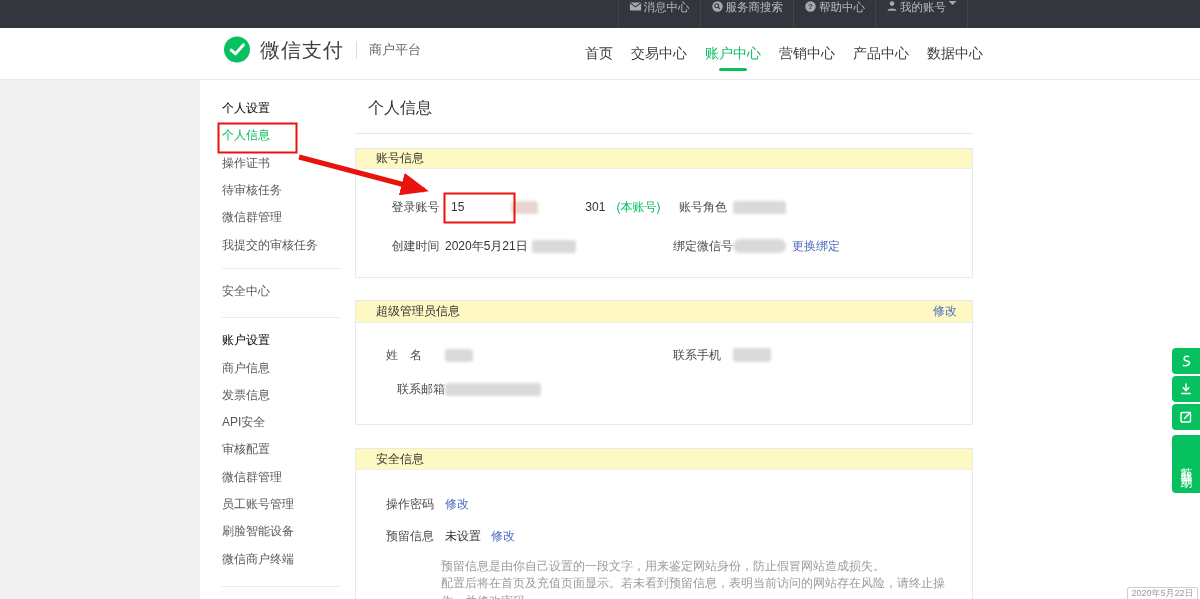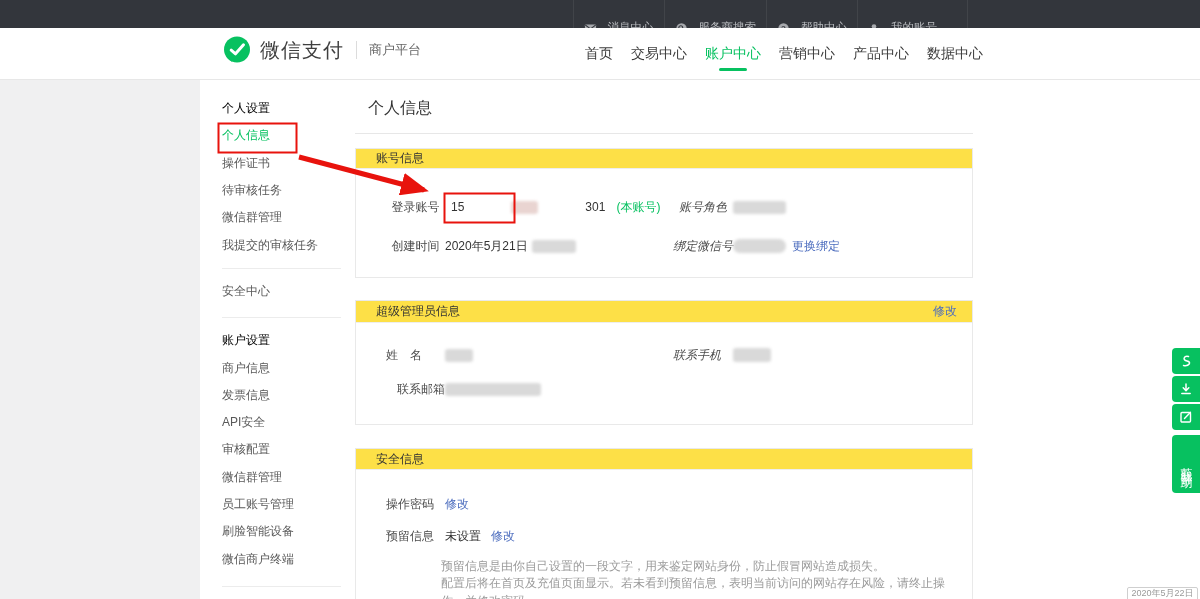--- a/index.html
+++ b/index.html
@@ -3,21 +3,21 @@
 <meta charset="utf-8">
 <style>
   * { margin:0; padding:0; box-sizing:border-box; }
   html,body { width:1200px; height:599px; overflow:hidden; background:#f0f0f1;
               font-family:"Liberation Sans","DejaVu Sans",sans-serif; }
   .stage { position:relative; width:1200px; height:599px; }
 
   
   .topbar { position:absolute; left:0; top:0; width:1200px; height:28px; background:#33363c; }
   .topbar-items { position:absolute; right:232px; top:0; height:28px; display:flex; }
-  .tb-item { display:flex; align-items:flex-end; gap:11px; padding:0 10px; height:35px;
+  .tb-item { display:flex; align-items:flex-start; gap:2px; padding:0 10px; height:35px;
              color:#b9bbbf; font-size:11.5px; border-left:1px solid rgba(255,255,255,.07); cursor:pointer; }
   .tb-item:last-child { border-right:1px solid rgba(255,255,255,.07); }
   .tb-item svg { display:block; }
 
   
   .header { position:absolute; left:0; top:28px; width:1200px; height:52px; background:#fff;
             border-bottom:1px solid #e7e7e7; }
   .brand { position:absolute; left:222px; top:0; height:44px; display:flex; align-items:center; }
   .brand-name { font-size:20px; color:#3f3f3f; margin-left:8px; letter-spacing:1px; }
   .brand-sep { width:1px; height:18px; background:#dcdcdc; margin:0 12px; }
@@ -39,28 +39,28 @@
   .side-item.group-title { color:#000000; cursor:default; }
   .side-item.active { color:#07c160; }
   .side-div { height:1px; background:#ececec; margin:9px 0 9px 22px; width:119px; }
 
   
   .main { position:absolute; left:355px; top:80px; width:618px; }
   .page-title { position:absolute; left:13px; top:18px; font-size:16px; color:#333; }
   .title-rule { position:absolute; left:0; top:53px; width:618px; height:1px; background:#e7e7e7; }
 
   .card { position:absolute; left:0; width:618px; background:#fff; border:1px solid #e9e9e9; }
-  .card-h { height:20px; background:#fde047; border-bottom:1px solid #eee; display:flex;
+  .card-h { height:20px; background:#fef9c3; border-bottom:1px solid #eee; display:flex;
             align-items:center; padding:0 15px 0 20px; font-size:12px; color:#333; }
   .card-h .spacer { flex:1; }
   .row { display:flex; align-items:center; height:30px; }
   .cell { display:flex; align-items:center; }
   .cell.c-left { width:317px; padding-left:30px; }
   .cell .lbl { width:59px; flex-shrink:0; font-size:12px; color:#4c4c4c; }
-  .cell.c-right .lbl { width:60px;font-style:italic; }
+  .cell.c-right .lbl { width:60px; }
   .val { font-size:12px; color:#333; display:flex; align-items:center; }
 
   .link { font-size:12px; color:#4b6cbe; cursor:pointer; text-decoration:none; }
   .note-green { font-size:12px; color:#07c160; margin-left:5px; }
 
   .blur { background:#d9d9d9; border-radius:3px; filter:blur(1.6px); display:inline-block; }
   .blur.pink { background:#e9d4d1; }
 
   .loginbox-inner { display:flex; align-items:center; padding:0 6px; height:26px;gap:45px; }
 

